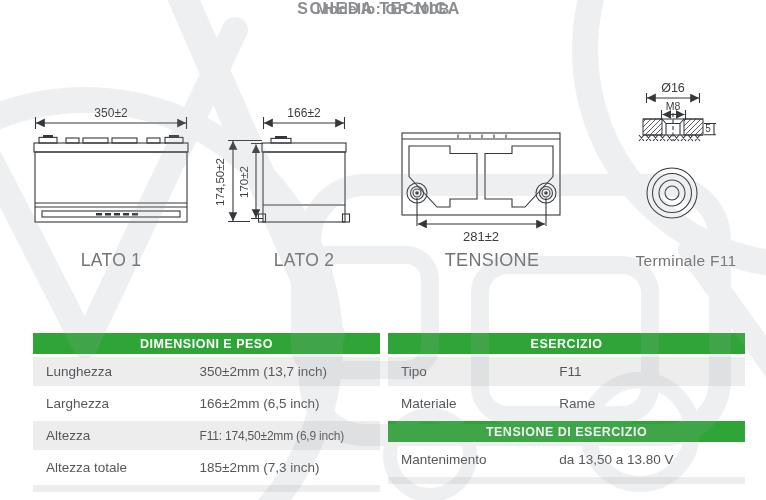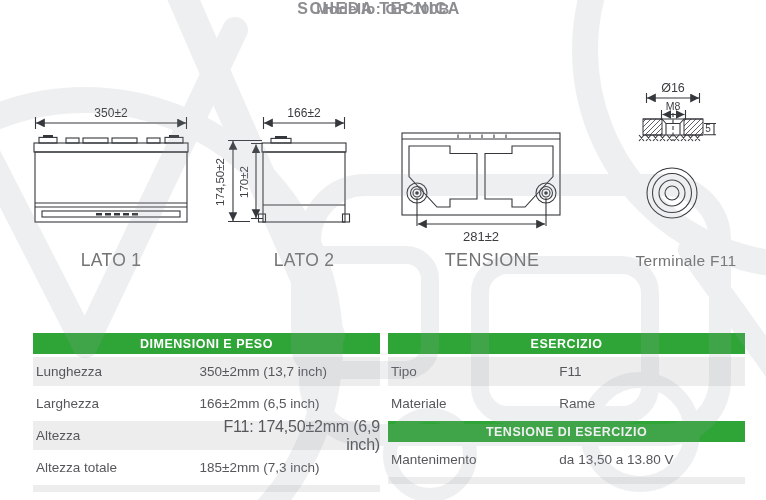--- a/index.html
+++ b/index.html
@@ -34,23 +34,23 @@
   .thead{
     height:21px;margin-bottom:3px;background:#2FA537;color:#fff;
     display:flex;align-items:center;justify-content:center;
     font-size:12.5px;font-weight:700;letter-spacing:.5px;
   }
   .trow{
     height:29px;margin-bottom:3px;display:flex;align-items:center;
     font-size:13.5px;color:#55575b;
   }
   .trow.striped{background:#EDEDEE;}
-  .trow .lbl{padding-left:3px;width:48%;box-sizing:border-box;}
+  .trow .lbl{padding-left:13px;width:48%;box-sizing:border-box;}
   .trow .val{flex:1;}
-  .trow .val.smallval{font-size:16px;letter-spacing:-0.2px;text-align:right;}
+  .trow .val.smallval{font-size:12px;letter-spacing:-0.2px;}
   .partial{height:7px;background:#EDEDEE;}
   
   svg.wm{left:0;top:0;width:766px;height:500px;pointer-events:none;opacity:.16;}
   .wln{stroke:#9ba0a6;fill:none;stroke-linecap:round;}
 </style>
 </head>
 <body>
 
 <div class="canvas">
 

